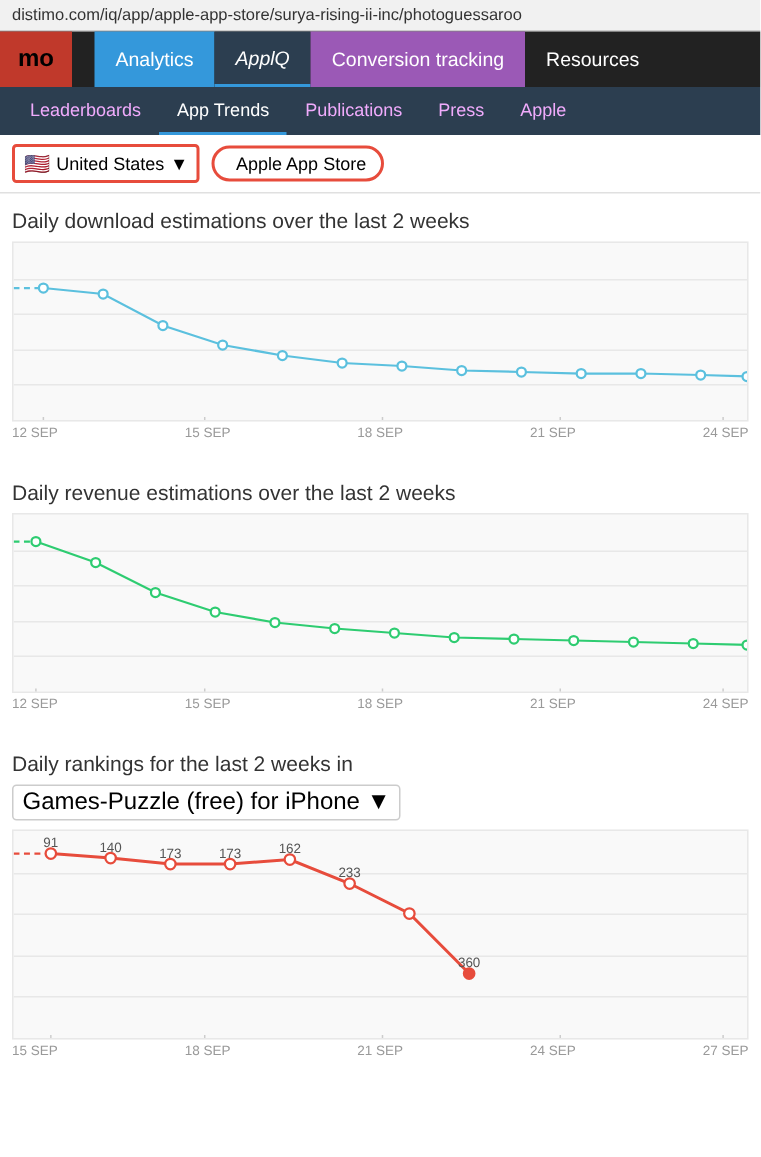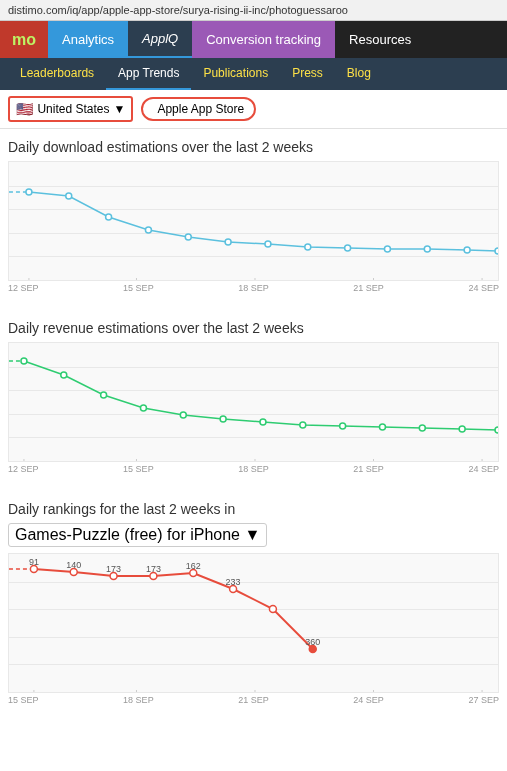--- a/index.html
+++ b/index.html
@@ -18,49 +18,49 @@
     }
 
     
     .nav-main {
       display: flex;
       background: #222;
       align-items: stretch;
     }
     .nav-logo {
       background: #c0392b;
-      color: #bef264;
+      color: #000000;
       font-weight: bold;
       font-size: 16px;
       padding: 0 12px;
       display: flex;
       align-items: center;
     }
     .nav-item {
       color: #fff;
       padding: 10px 14px;
       font-size: 13px;
       cursor: pointer;
       display: flex;
       align-items: center;
       white-space: nowrap;
     }
-    .nav-item.active-analytics { background: #3498db; }
+    .nav-item.active-analytics { background: #3498db; margin-left: 15px; }
     .nav-item.active-appiq { background: #2c3e50; border-bottom: 2px solid #3498db; font-style: italic; }
     .nav-item.active-conversion { background: #9b59b6; }
     .nav-item.active-api { background: #c0392b; }
 
     
     .nav-sub {
       display: flex;
       background: #2c3e50;
       padding: 0 8px;
     }
     .nav-sub-item {
-      color: #fde047;
+      color: #f0abfc;
       padding: 8px 12px;
       font-size: 12px;
       cursor: pointer;
     }
     .nav-sub-item.active { color: #fff; border-bottom: 2px solid #3498db; }
 
     
     .selector-bar {
       display: flex;
       align-items: center;
@@ -169,21 +169,21 @@
   <div class="nav-item active-appiq">ApplQ</div>
   <div class="nav-item active-conversion">Conversion tracking</div>
   <div class="nav-item">Resources</div>
 </div>
 
 <div class="nav-sub">
   <div class="nav-sub-item">Leaderboards</div>
   <div class="nav-sub-item active">App Trends</div>
   <div class="nav-sub-item">Publications</div>
   <div class="nav-sub-item">Press</div>
-  <div class="nav-sub-item">Blog</div>
+  <div class="nav-sub-item">Apple</div>
 </div>
 
 <div class="selector-bar">
   <div class="country-select">
     <span class="flag">🇺🇸</span>
     <span>United States</span>
     <span>▼</span>
   </div>
   <div class="store-select">
     <span class="apple-icon"></span>

